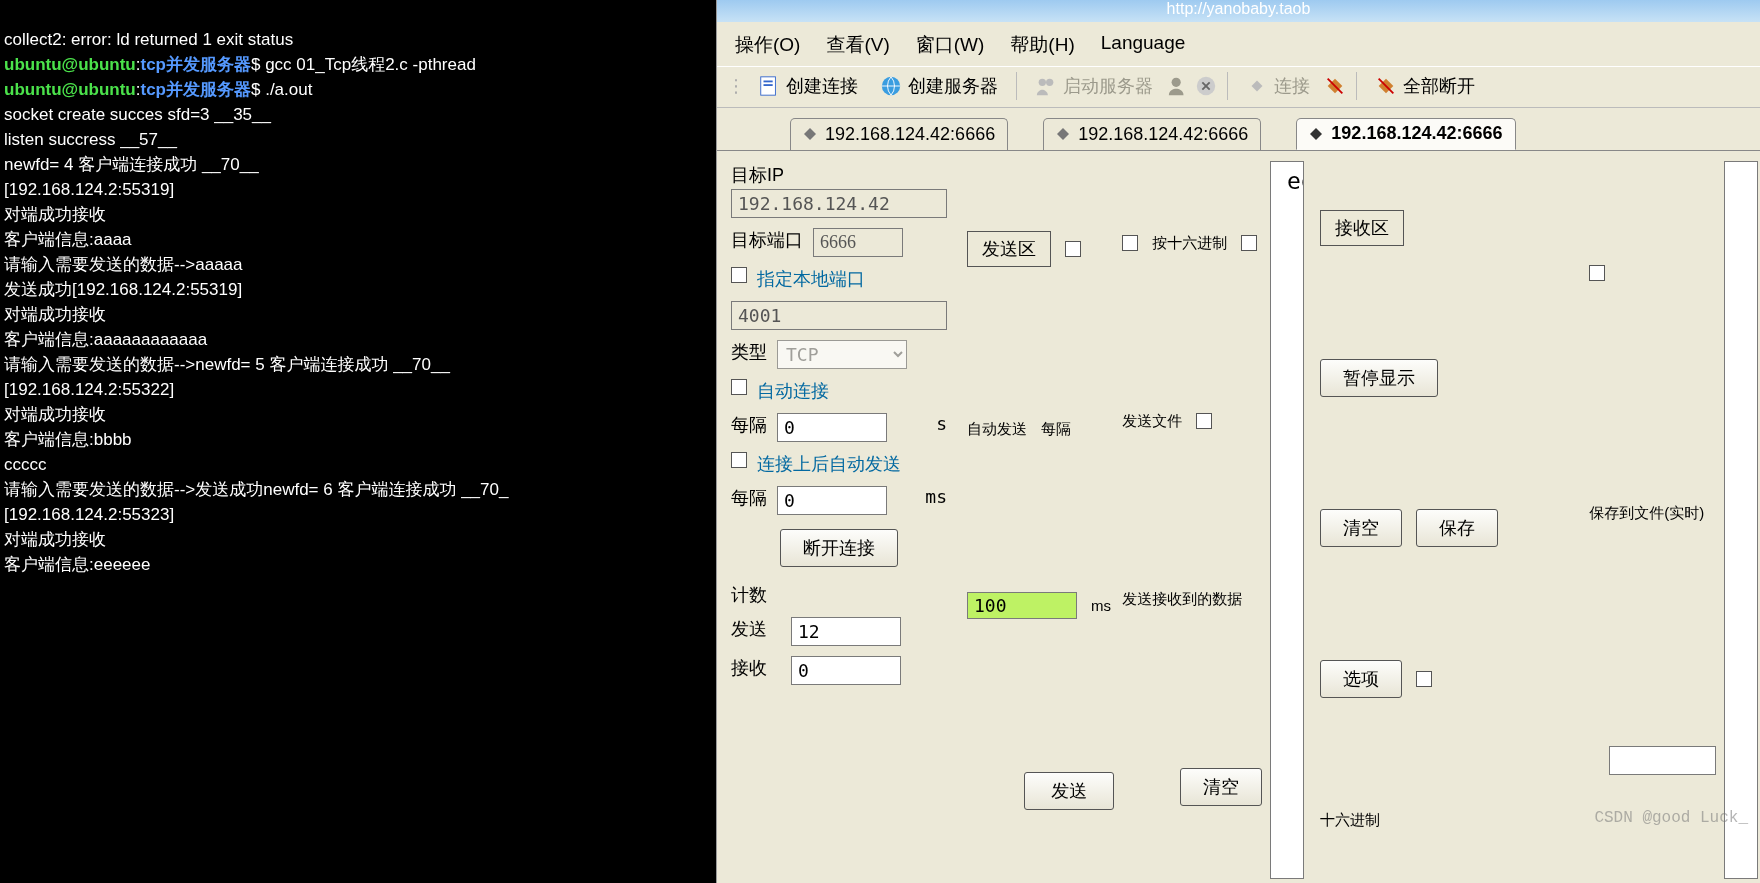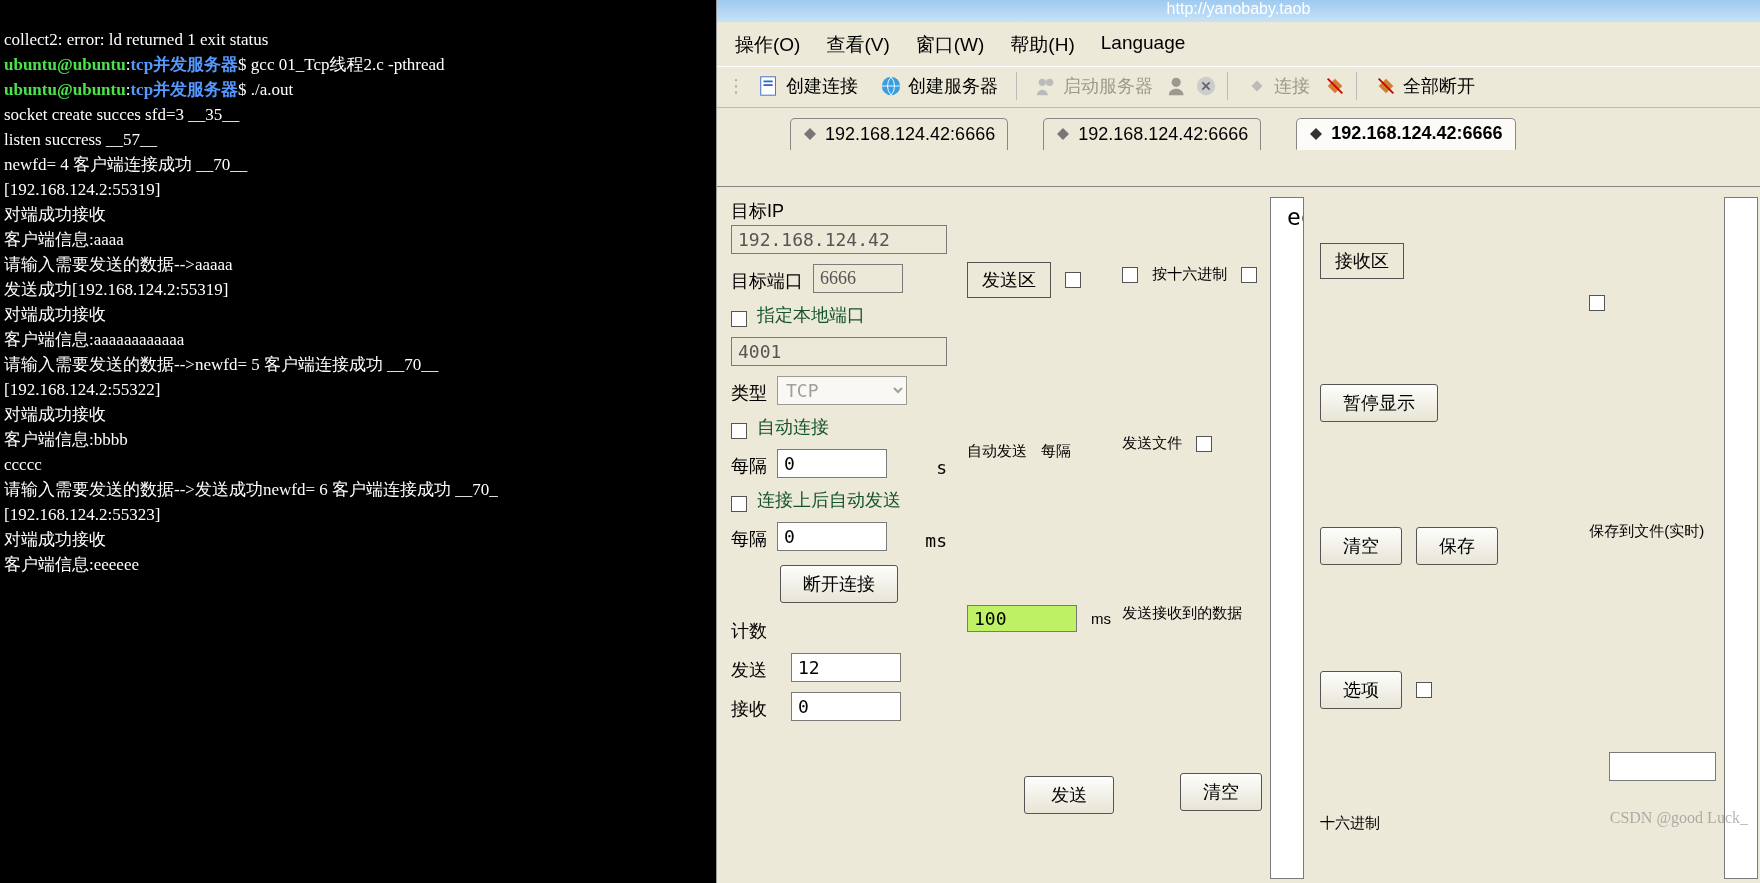--- a/index.html
+++ b/index.html
@@ -10,21 +10,21 @@
   width: 1760px;
   height: 883px;
   overflow: hidden;
   background: #fff;
 }
 .terminal {
   width: 716px;
   height: 100%;
   background: #000;
   color: #fff;
-  font-family: Liberation Serif, serif;
+  font-family: Liberation Sans, sans-serif;
   font-size: 17px;
   line-height: 25px;
   padding: 2px 4px;
   white-space: pre;
   overflow: hidden;
 }
 .t-user { color: #4be24b; font-weight: bold; }
 .t-path { color: #5599ff; font-weight: bold; }
 .t-sep { color: #fff; }
 
@@ -96,32 +96,31 @@
 }
 .tab.active { background: #fcfbf7; font-weight: bold; border-bottom: 1px solid #fcfbf7; position: relative; z-index: 2; }
 .tab-ico { width: 18px; height: 18px; }
 
 .workarea {
   flex: 1;
   display: flex;
   border-top: 1px solid #888;
   background: #ece9d8;
   overflow: hidden;
-  margin-top: 36px;
 }
 .leftpanel {
   width: 240px;
   padding: 12px 10px 10px 14px;
   display: flex;
   flex-direction: column;
   gap: 10px;
   font-size: 18px;
 }
 .leftpanel label { display: block; margin-bottom: 2px; }
-.row { display: flex; align-items: flex-end; gap: 10px; }
+.row { display: flex; align-items: flex-start; gap: 10px; }
 input.text {
   border: 1px solid #7a7a7a;
   background: #fff;
   font-family: monospace;
   font-size: 18px;
   padding: 3px 6px;
   width: 100%;
 }
 input.text.disabled { background: #ece9d8; color: #555; }
 select.combo {
@@ -131,21 +130,21 @@
   font-size: 18px;
   padding: 2px 4px;
 }
 .chk {
   width: 16px; height: 16px;
   border: 1px solid #555;
   background: #fff;
   display: inline-block;
   vertical-align: middle;
 }
-.chklabel.disabled { color: #14532d; }
+.chklabel.disabled { color: #0369a1; }
 .unit { margin-left: auto; font-family: monospace; }
 button.winbtn {
   border: 1px solid #555;
   background: linear-gradient(#fdfdfb, #e8e5d6);
   padding: 6px 22px;
   font-size: 18px;
   cursor: pointer;
   border-radius: 3px;
 }
 
@@ -193,21 +192,21 @@
   border-top: 1px solid #fff;
   border-bottom: 1px solid #aaa;
   margin: 2px 0;
 }
 .watermark {
   position: fixed;
   right: 12px;
   bottom: 56px;
   color: rgba(120,120,120,0.55);
   font-size: 16px;
-  font-family: Liberation Serif, serif;
+  font-family: Liberation Mono, monospace;
 }
 </style>
 </head>
 <body>
 
 <div class="terminal">
 <span>collect2: error: ld returned 1 exit status</span>
 <span class="t-user">ubuntu@ubuntu</span><span class="t-sep">:</span><span class="t-path">tcp并发服务器</span><span>$ gcc 01_Tcp线程2.c -pthread</span>
 <span class="t-user">ubuntu@ubuntu</span><span class="t-sep">:</span><span class="t-path">tcp并发服务器</span><span>$ ./a.out</span>
 <span>socket create succes sfd=3 __35__</span>

